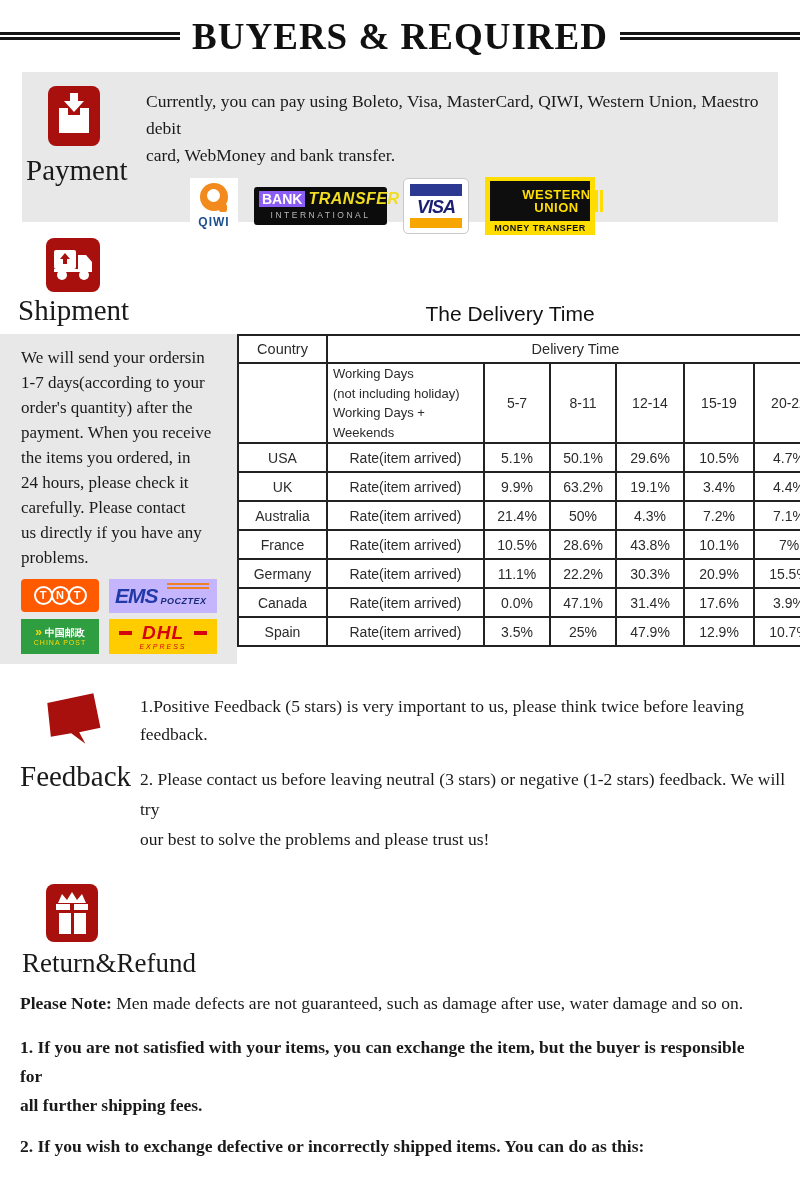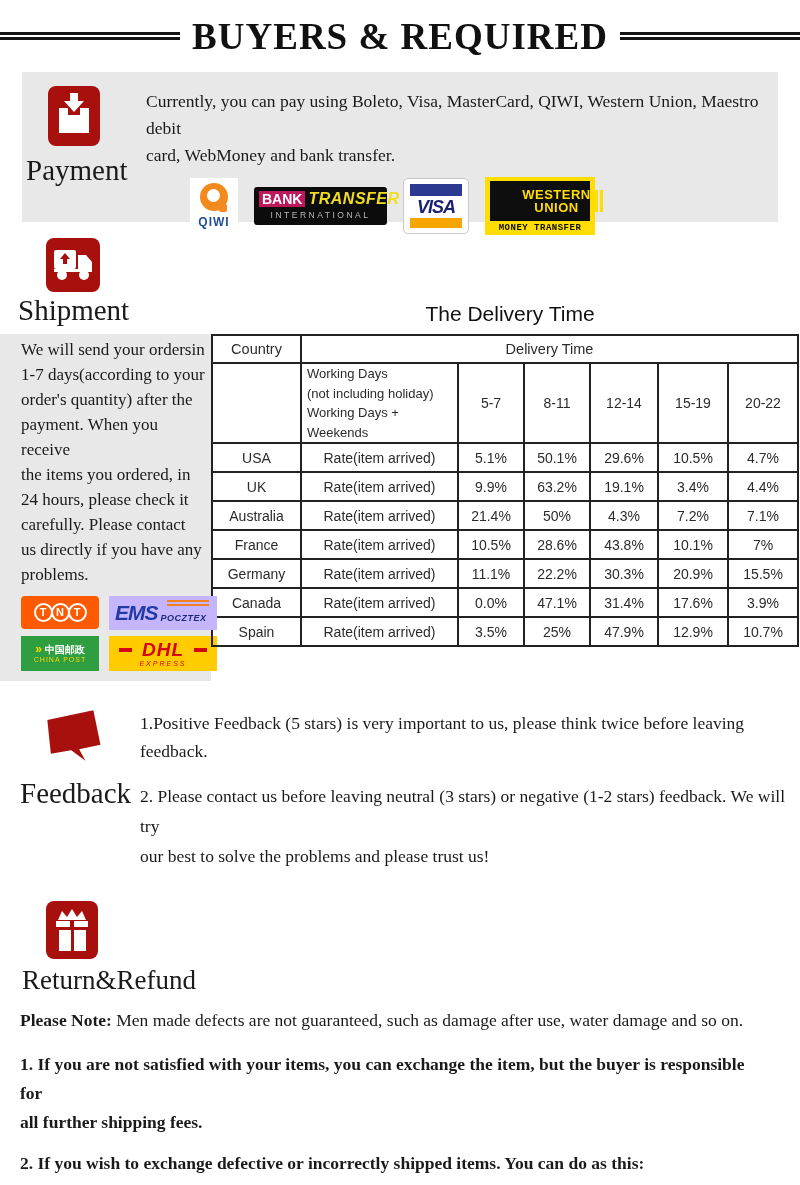--- a/index.html
+++ b/index.html
@@ -20,41 +20,41 @@
   .pay-right { flex:1; }
   .pay-desc { font-size:17.5px; line-height:1.55; max-width:645px; white-space:pre-line; margin-top:2px; }
   .pay-logos { display:flex; align-items:center; gap:16px; margin:8px 0 0 44px; }
   .logo-qiwi { width:48px; height:57px; background:#fff; display:flex; flex-direction:column; align-items:center; justify-content:center; }
   .qiwi-q { width:28px; height:28px; border-radius:50%; background:#F28A1E; position:relative; }
   .qiwi-q::before { content:""; position:absolute; left:7px; top:6px; width:13px; height:13px; border-radius:50%; background:#fff; }
   .qiwi-q::after { content:""; position:absolute; right:1px; bottom:-1px; width:8px; height:8px; background:#F28A1E; border-radius:2px; }
   .qiwi-text { font-family:"Liberation Sans", sans-serif; font-weight:bold; font-size:12px; color:#1D4F91; margin-top:4px; letter-spacing:1px; }
   .logo-bank { width:133px; height:38px; background:#0c0c0c; border-radius:3px; padding:3px 5px; font-family:"Liberation Sans", sans-serif; }
   .bank-row { display:flex; align-items:center; gap:3px; }
-  .bank-w1 { background:#be185d; color:#fff; font-weight:bold; font-size:14px; padding:0 3px; }
+  .bank-w1 { background:#8b5cf6; color:#fff; font-weight:bold; font-size:14px; padding:0 3px; }
   .bank-w2 { color:#F0DC20; font-weight:bold; font-style:italic; font-size:16px; letter-spacing:0.5px; }
   .bank-sub { color:#b9b9b9; font-size:8.5px; letter-spacing:2.5px; text-align:center; margin-top:2px; }
   .logo-visa { width:66px; height:56px; background:#fff; border:1px solid #c9c9c9; border-radius:5px; padding:5px 6px; display:flex; flex-direction:column; justify-content:space-between; }
   .visa-band-top { height:12px; background:#2B3990; }
   .visa-text { font-family:"Liberation Sans", sans-serif; font-weight:bold; font-style:italic; font-size:18px; color:#1A1F71; text-align:center; letter-spacing:-1px; }
   .visa-band-bottom { height:10px; background:#F7A600; }
   .logo-wu { width:110px; height:58px; background:#FFDD00; padding:4px 5px 2px; display:flex; flex-direction:column; }
   .wu-black { background:#0e0e0e; flex:1; display:flex; align-items:center; justify-content:center; gap:4px;padding-left:45px; }
   .wu-words { color:#FFDD00; font-family:"Liberation Sans", sans-serif; font-weight:bold; font-size:13px; line-height:1.05; text-align:center; letter-spacing:0.5px; }
   .wu-bars { display:flex; gap:2px; }
   .wu-bars i { display:block; width:3px; height:22px; background:#FFDD00; }
-  .wu-sub { font-family:Liberation Mono, monospace; font-weight:bold; font-size:9px; text-align:center; color:#0e0e0e; padding-top:2px; letter-spacing:0.5px; }
+  .wu-sub { font-family:Liberation Sans, sans-serif; font-weight:bold; font-size:9px; text-align:center; color:#0e0e0e; padding-top:2px; letter-spacing:0.5px; }
 
   
   .ship-head { position:relative; margin-top:16px; height:92px; }
   .ship-head .icon-red { margin-left:46px; }
   .ship-head .section-label { margin-left:18px; margin-top:2px; }
   .delivery-title { position:absolute; left:226px; right:6px; top:64px; text-align:center; font-family:"Liberation Sans", sans-serif; font-size:21px; color:#111; }
   .ship-body { display:flex; margin-top:4px; align-items:flex-start; }
-  .ship-note { width:211px; flex:none; background:#E8E8E8; padding:4px 4px 10px 21px; min-height:322px; }
+  .ship-note { width:237px; flex:none; background:#E8E8E8; padding:12px 4px 10px 21px; min-height:322px; }
   .ship-note-text { font-size:17px; line-height:1.47; white-space:pre-line; }
   .carriers { display:grid; grid-template-columns:78px 108px; gap:6px 10px; margin-top:8px; }
   .carrier { display:flex; align-items:center; justify-content:center; font-family:"Liberation Sans", sans-serif; }
   .logo-tnt { width:78px; height:33px; background:#FF5A00; border-radius:4px; gap:0; }
   .tnt-circle { width:19px; height:19px; border:2px solid #fff; border-radius:50%; margin:0 -1px; display:flex; align-items:center; justify-content:center; color:#fff; font-weight:bold; font-size:11px; }
   .logo-ems { width:108px; height:34px; background:#c4b5fd; position:relative; justify-content:flex-start; padding-left:6px; }
   .ems-main { color:#2239A8; font-weight:bold; font-style:italic; font-size:21px; letter-spacing:-1px; }
   .ems-sub { color:#1a2a7a; font-weight:bold; font-style:italic; font-size:9px; margin:10px 0 0 3px; letter-spacing:0.5px; }
   .ems-stripes { position:absolute; right:8px; top:4px; width:42px; height:8px;
     background:repeating-linear-gradient(to bottom, #F08020 0 2px, transparent 2px 4px); }

